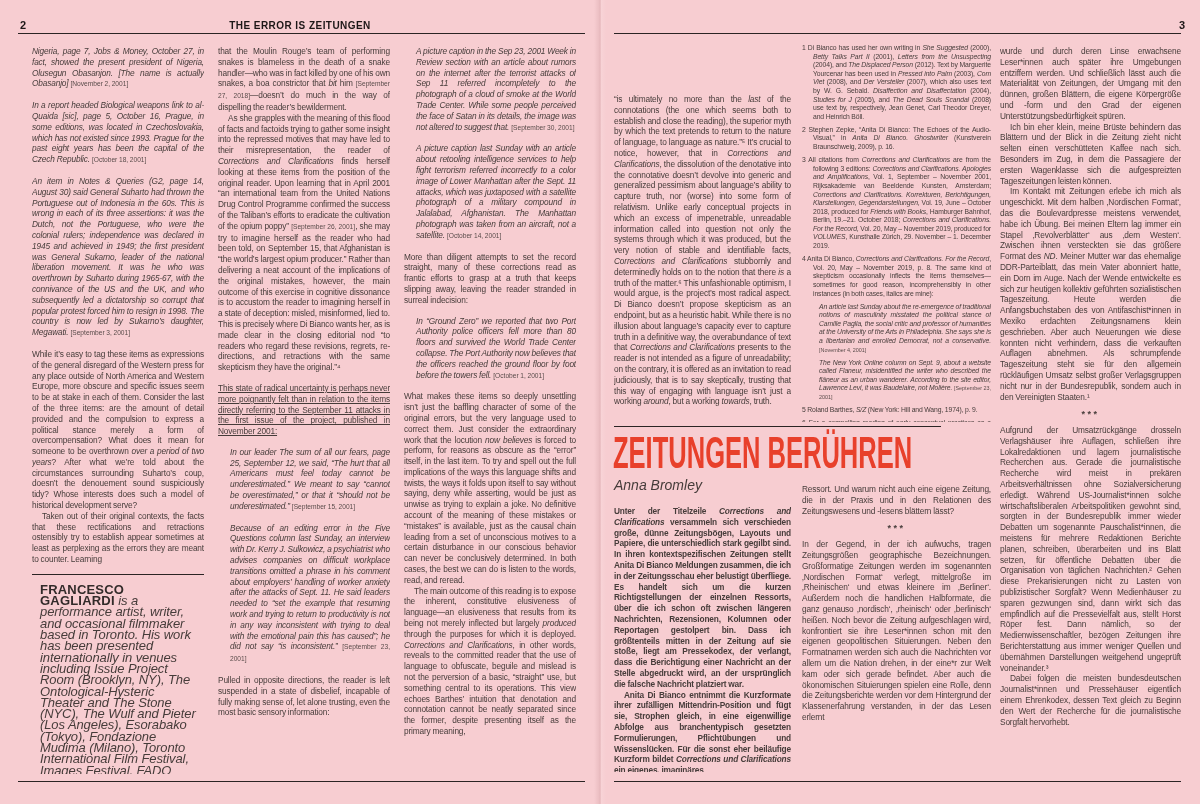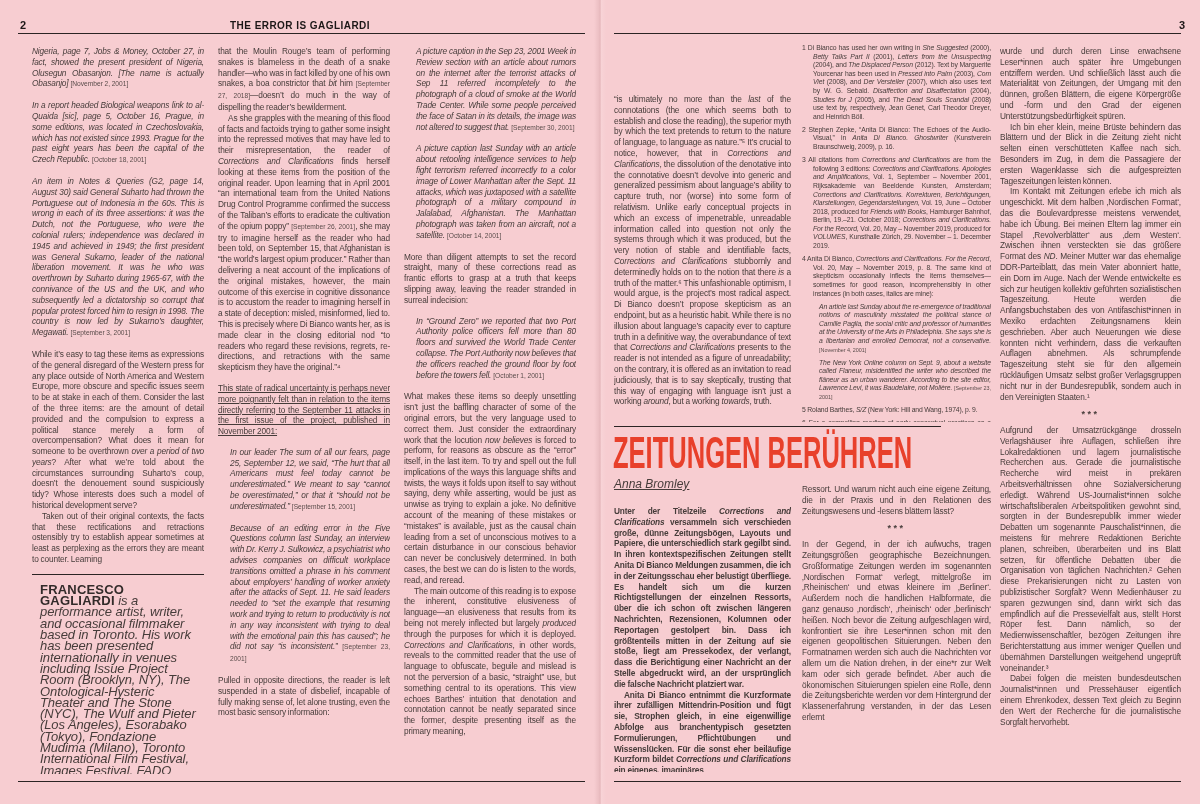--- a/index.html
+++ b/index.html
@@ -40,33 +40,33 @@
   .bio{font-size:13px;line-height:11.3px;letter-spacing:-.1px;font-style:italic;text-align:left;margin:8px;}
   .bio b{font-style:normal;letter-spacing:.2px;color:#332b2a;}
 
   
   .en-col{position:absolute;left:14px;top:46px;width:177px;height:376px;overflow:hidden;margin-top:48px;}
   .fn-col{position:absolute;left:202px;top:44px;width:189px;height:378px;overflow:hidden;}
   .art-rule{top:426px;left:14px;width:327px;}
   .art-title{position:absolute;left:13px;top:431px;margin:0;font-size:44px;font-weight:bold;
     color:var(--accent,#e8402b);white-space:nowrap;transform:scale(.58,1);transform-origin:left top;
     letter-spacing:0;line-height:1;}
-  .art-author{position:absolute;left:14px;top:477px;font-size:12px;font-style:italic;text-decoration:underline;}
+  .art-author{position:absolute;left:14px;top:477px;font-size:14px;font-style:italic;}
   .de-col1{position:absolute;left:14px;top:506px;width:177px;height:266px;overflow:hidden;font-weight:bold;}
   .de-col2{position:absolute;left:202px;top:484px;width:189px;height:266px;overflow:hidden;}
   .de-col3{position:absolute;left:400px;top:46px;width:181px;height:726px;overflow:hidden;}
 </style>
 </head>
 <body>
 
 <div class="spread">
 
   <div class="page page-left" lang="en">
     <span class="pagenum" style="left:20px">2</span>
-    <div class="runhead">THE ERROR IS GAGLIARDI</div>
+    <div class="runhead">THE ERROR IS ZEITUNGEN</div>
     <div class="hrule header-rule"></div>
 
     <div class="cols">
       <div class="col">
         <div>
             <p class="para it">Nigeria, page 7, Jobs &amp; Money, October 27, in fact, showed the present president of Nigeria, Olusegun Obasanjon. [The name is actually Obasanjo] <span class="dt">[November 2, 2001]</span></p>
             <p class="para it">In a report headed Biological weapons link to al-Quaida [sic], page 5, October 16, Prague, in some editions, was located in Czechoslovakia, which has not existed since 1993. Prague for the past eight years has been the capital of the Czech Republic. <span class="dt">[October 18, 2001]</span></p>
             <p class="para it">An item in Notes &amp; Queries (G2, page 14, August 30) said General Suharto had thrown the Portuguese out of Indonesia in the 60s. This is wrong in each of its three assertions: it was the Dutch, not the Portuguese, who were the colonial rulers; independence was declared in 1945 and achieved in 1949; the first president was General Sukarno, leader of the national liberation movement. It was he who was overthrown by Suharto during 1965-67, with the connivance of the US and the UK, and who subsequently led a dictatorship so corrupt that popular protest forced him to resign in 1998. The country is now led by Sukarno’s daughter, Megawati. <span class="dt">[September 3, 2001]</span></p>
             <p class="para r">While it’s easy to tag these items as expressions of the general disregard of the Western press for any place outside of North America and Western Europe, more obscure and specific issues seem to be at stake in each of them. Consider the last of the three items: are the amount of detail provided and the compulsion to express a political stance merely a form of overcompensation? What does it mean for someone to be overthrown <i>over a period of two years</i>? After what we’re told about the circumstances surrounding Suharto’s coup, doesn’t the denouement sound suspiciously tidy? Whose interests does such a model of historical development serve?</p>
             <p class="para ri">Taken out of their original contexts, the facts that these rectifications and retractions ostensibly try to establish appear sometimes at least as perplexing as the errors they are meant to counter. Learning</p>

